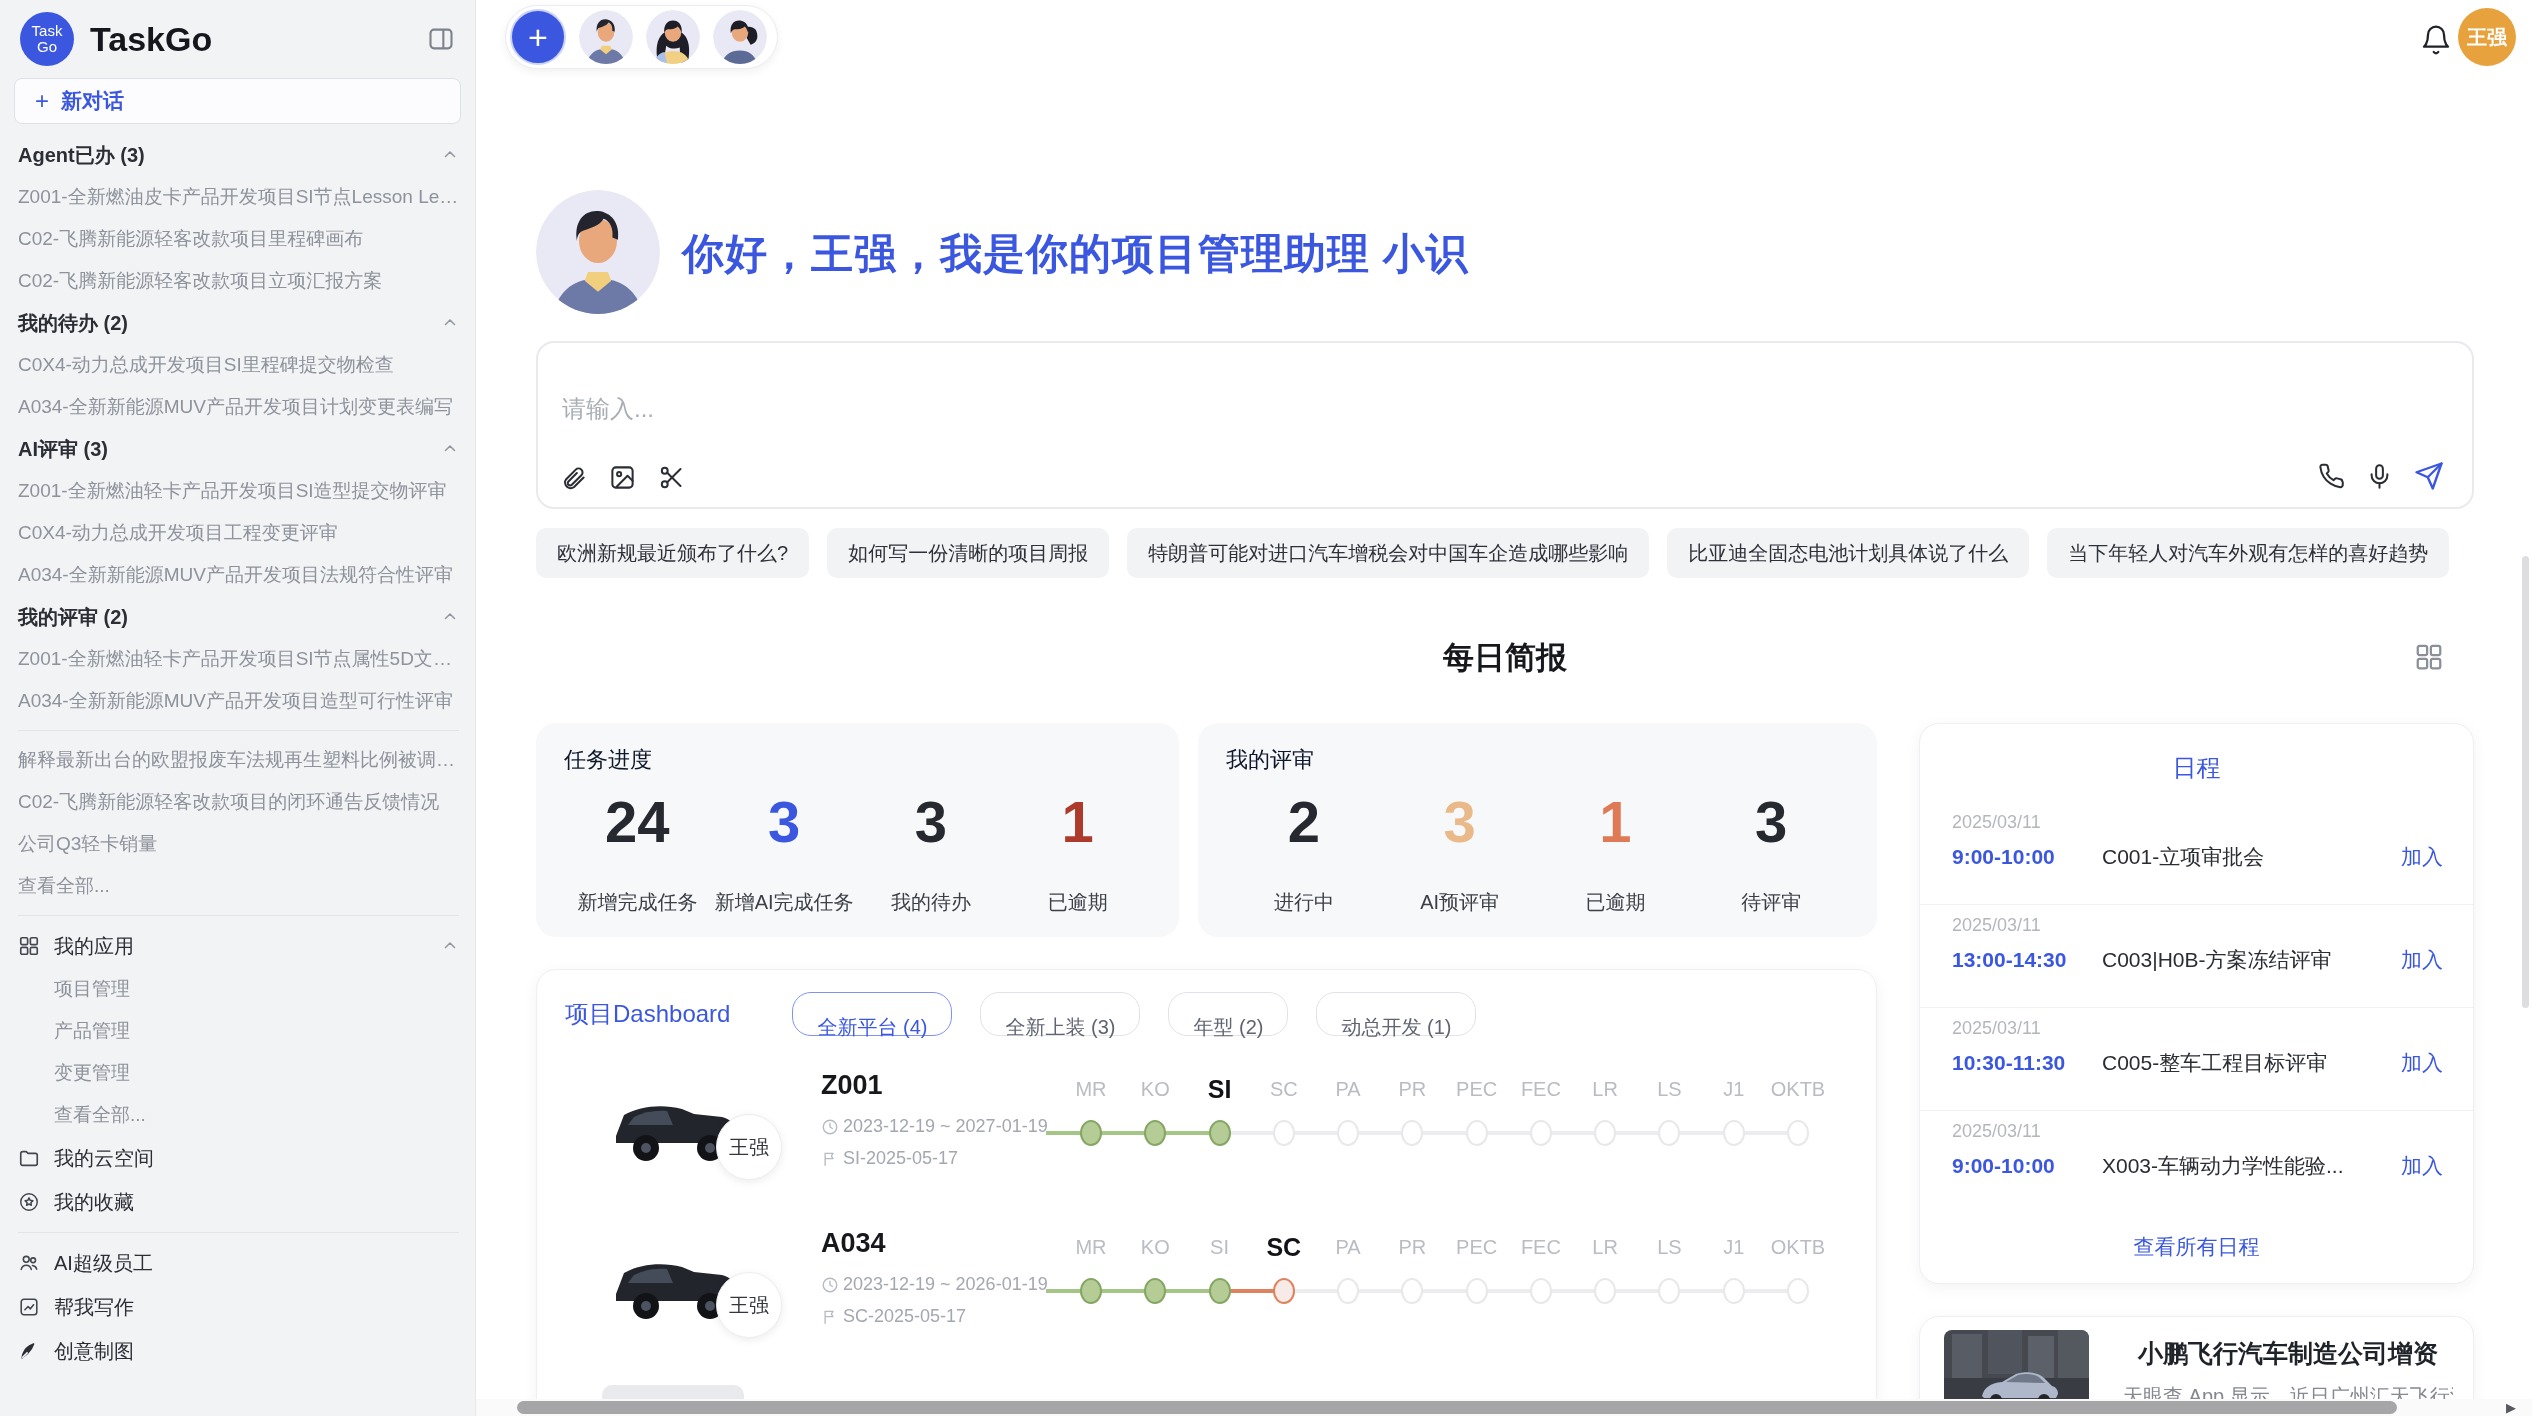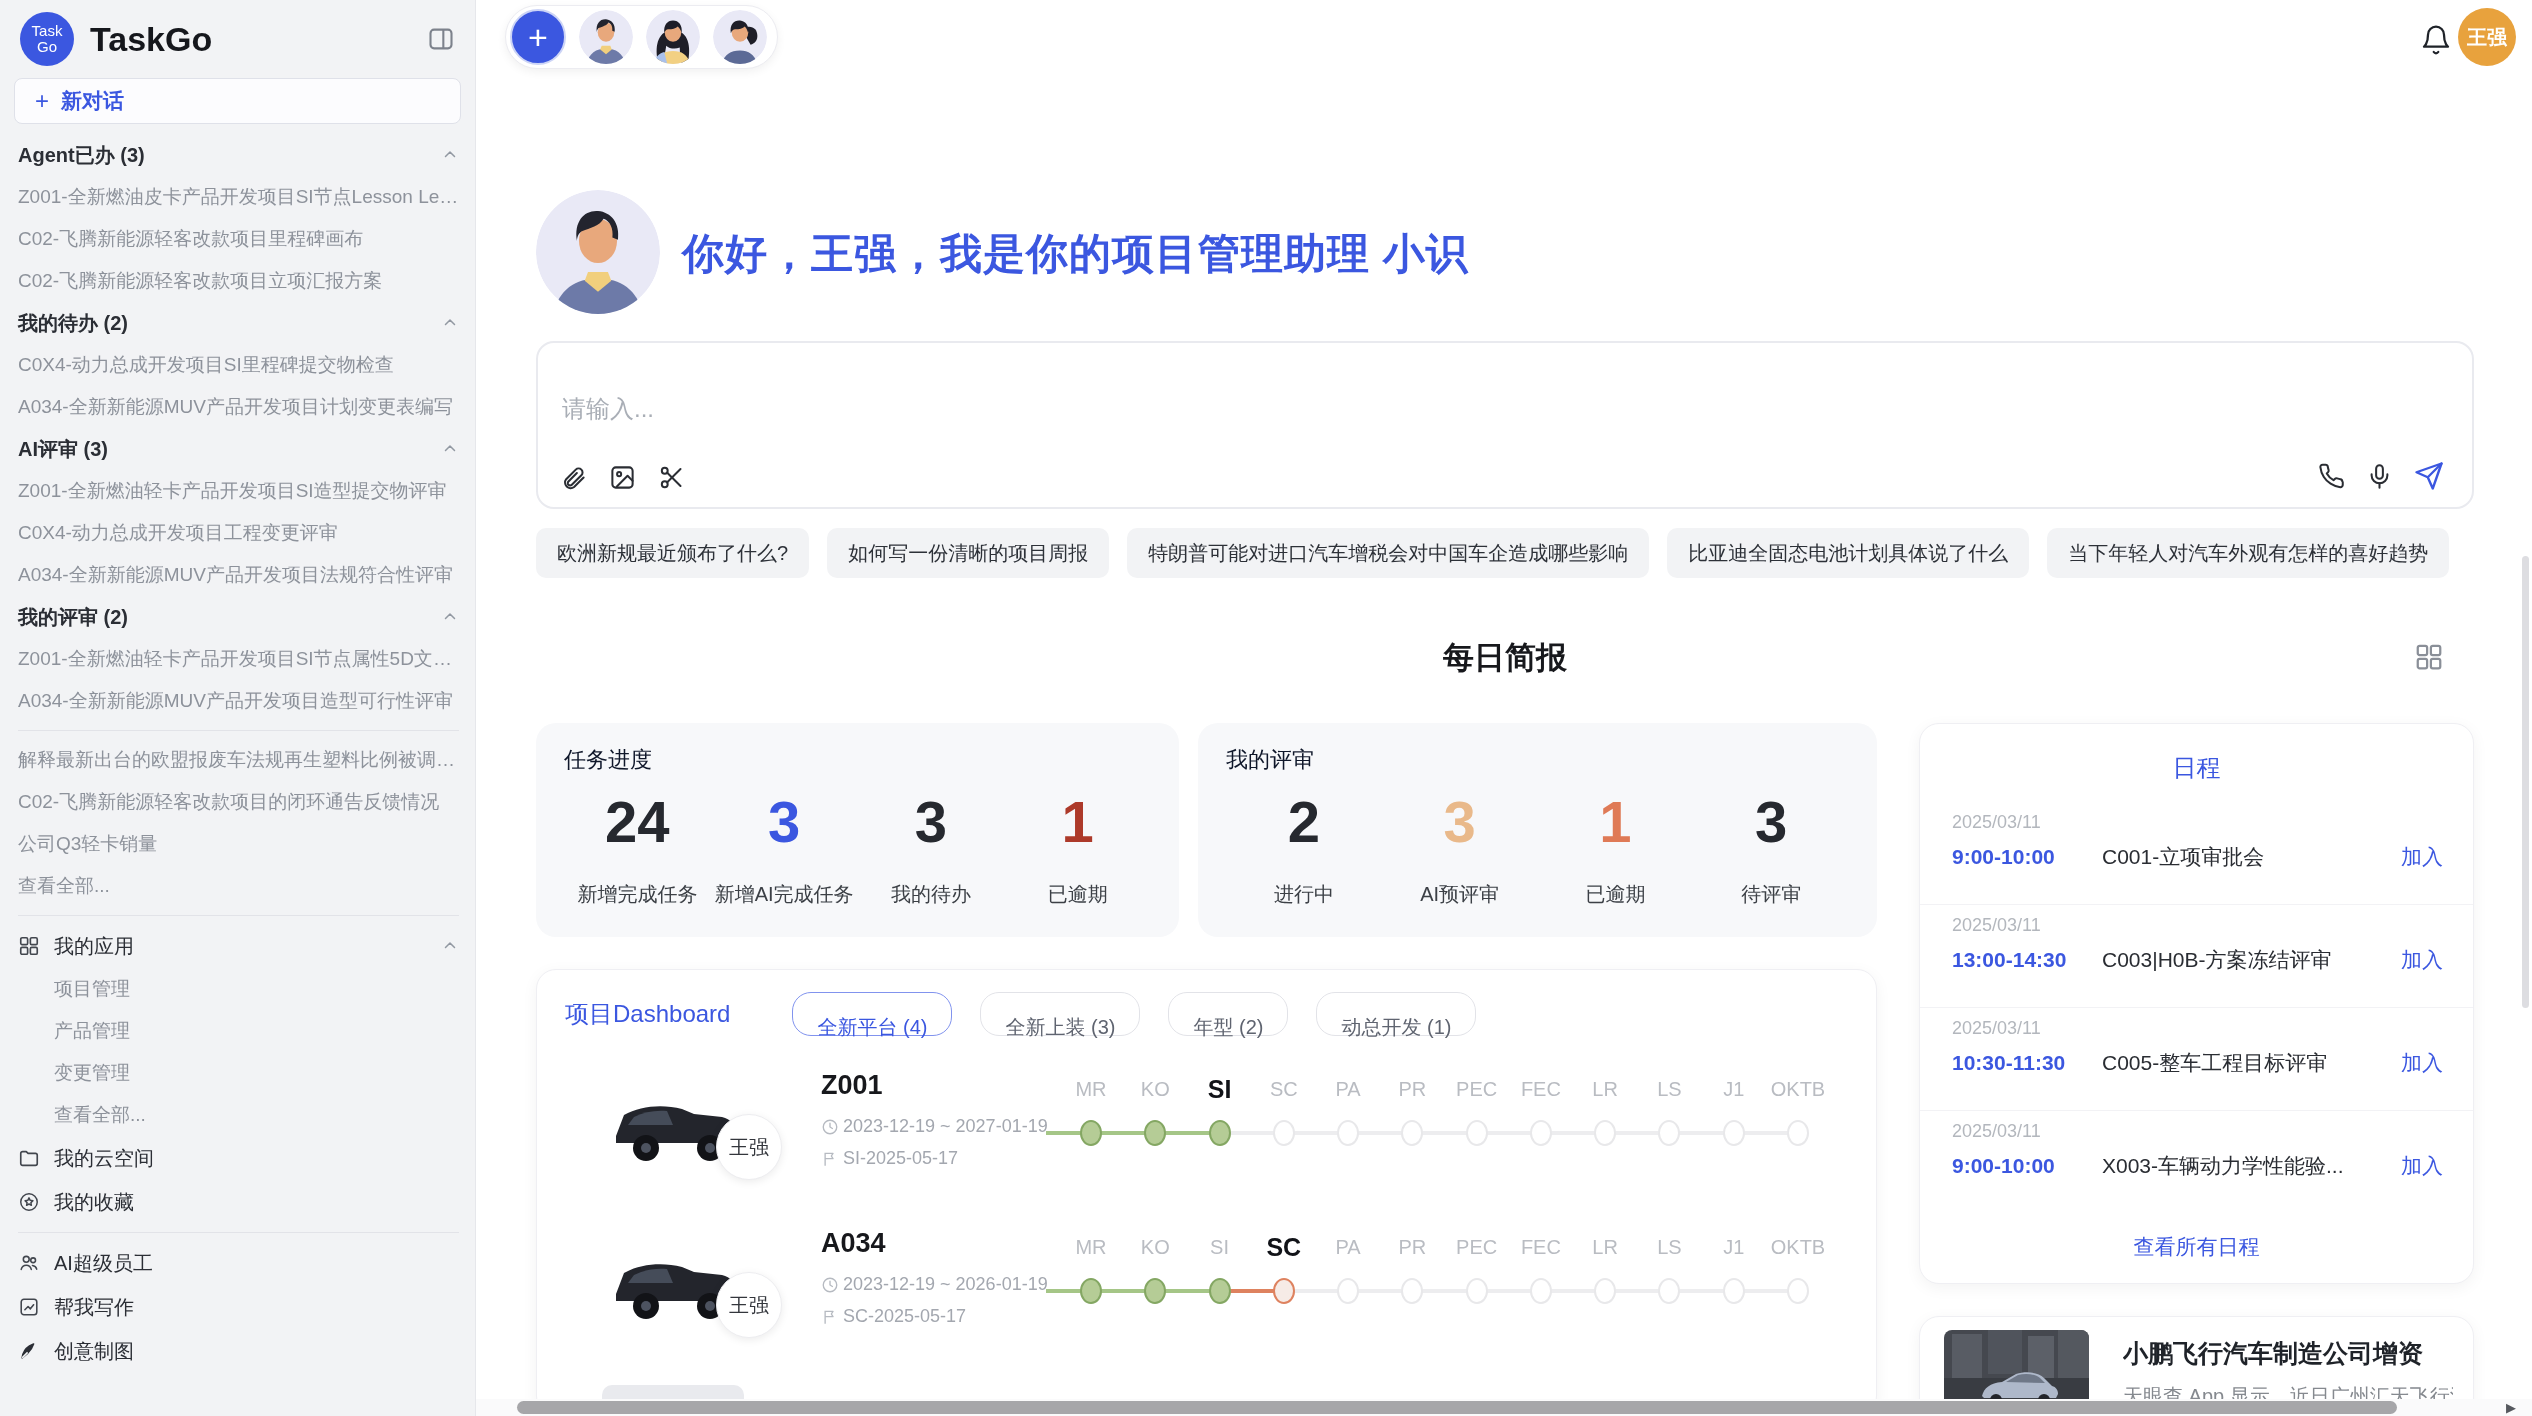--- a/index.html
+++ b/index.html
@@ -68,21 +68,21 @@
     font-size:31px; font-weight:bold; color:#17181c; }
   .grid-ic { position:absolute; left:1938px; top:642px; width:30px; height:30px; color:#8a8f98; cursor:pointer; }
 
   .stat-row { position:absolute; left:60px; top:723px; display:flex; gap:19px; }
   .stat-card { height:214px; background:#f7f8fa; border-radius:20px; padding:22px 28px; }
   .stat-card.c1 { width:643px; } .stat-card.c2 { width:679px; }
   .stat-card .sc-title { font-size:22px; color:#0f172a; font-weight:400; }
   .sc-cols { display:flex; justify-content:space-around; margin-top:8px; }
   .sc-col { text-align:center; width:25%; }
   .sc-val { font-size:58px; font-weight:bold; line-height:78px; }
-  .sc-lab { font-size:20px; color:#3c4046; margin-top:20px; }
+  .sc-lab { font-size:20px; color:#3c4046; margin-top:28px; }
 
   .dash { position:absolute; left:60px; top:969px; width:1341px; height:447px; background:#fff;
     border:1px solid #efeff3; border-radius:20px; box-shadow:0 4px 16px rgba(0,0,0,.05); overflow:hidden; }
   .dash-head { display:flex; align-items:center; padding:22px 0 0 28px; }
   .dash-title { font-size:24px; color:#3b57e0; font-weight:500; }
   .tabs { display:flex; gap:28px; margin-left:62px; }
   .tab { height:44px; line-height:36px; padding:16px 24px; border-radius:19px; border:1px solid #e2e3e8;
     color:#5f6470; font-size:20px; background:#fff; white-space:nowrap; cursor:pointer; }
   .tab.active { border:1px solid #8193ee; color:#3b57e0; }
   .proj { position:relative; height:158px; }
@@ -117,21 +117,21 @@
   .ev-time { font-size:21px; font-weight:bold; color:#3b57e0; width:150px; }
   .ev-name { font-size:21px; color:#2a2d33; white-space:nowrap; overflow:hidden; text-overflow:ellipsis; flex:1; }
   .ev-join { font-size:21px; color:#3b57e0; margin-left:12px; cursor:pointer; }
   .sched-foot { position:absolute; bottom:22px; width:100%; text-align:center;
     font-size:21px; color:#3b57e0; cursor:pointer; }
 
   .news { position:absolute; left:1443px; top:1316px; width:555px; height:120px; background:#fff;
     border:1px solid #efeff3; border-radius:20px; box-shadow:0 4px 16px rgba(0,0,0,.05); overflow:hidden; }
   .news-img { position:absolute; left:24px; top:13px; width:145px; height:80px; border-radius:8px; overflow:hidden; }
   .news-title { position:absolute; left:203px; top:20px; font-size:25px; font-weight:bold; color:#1f2329;
-    width:330px; white-space:nowrap; overflow:hidden; }
+    width:330px; white-space:nowrap; overflow:hidden;text-align:center; }
   .news-sum { position:absolute; left:203px; top:66px; font-size:20px; color:#85898f;
     width:330px; white-space:nowrap; overflow:hidden; }
 
   .hscroll { position:absolute; left:476px; top:1399px; width:2056px; height:17px; background:#fafafb; }
   .hthumb { position:absolute; left:41px; top:2px; width:1880px; height:13px; border-radius:7px; background:#a6a6a9; }
   .harrow { position:absolute; right:16px; top:1px; font-size:13px; color:#55585e; }
   .vscroll { position:absolute; right:3px; top:556px; width:7px; height:452px; border-radius:4px; background:#dddde1; }
 
   svg { display:block; width:100%; height:100%; }
 </style>

